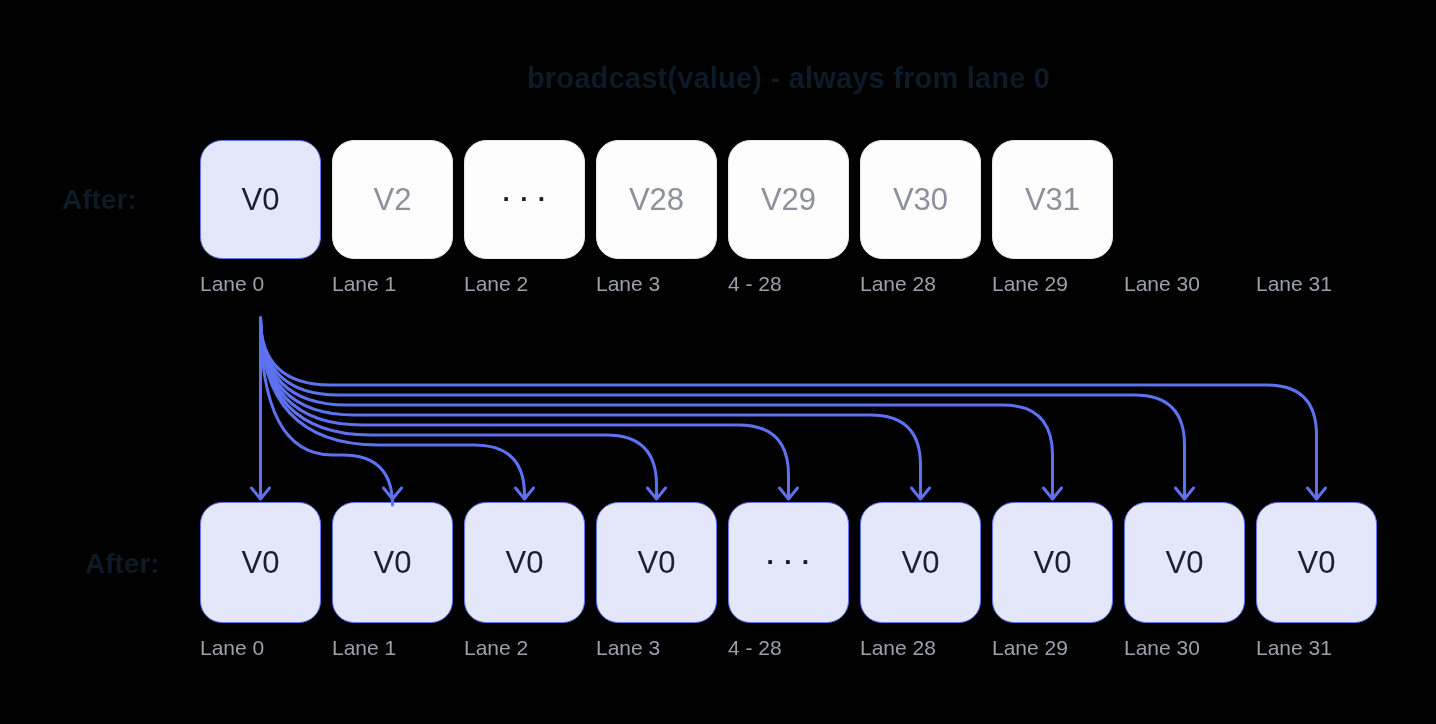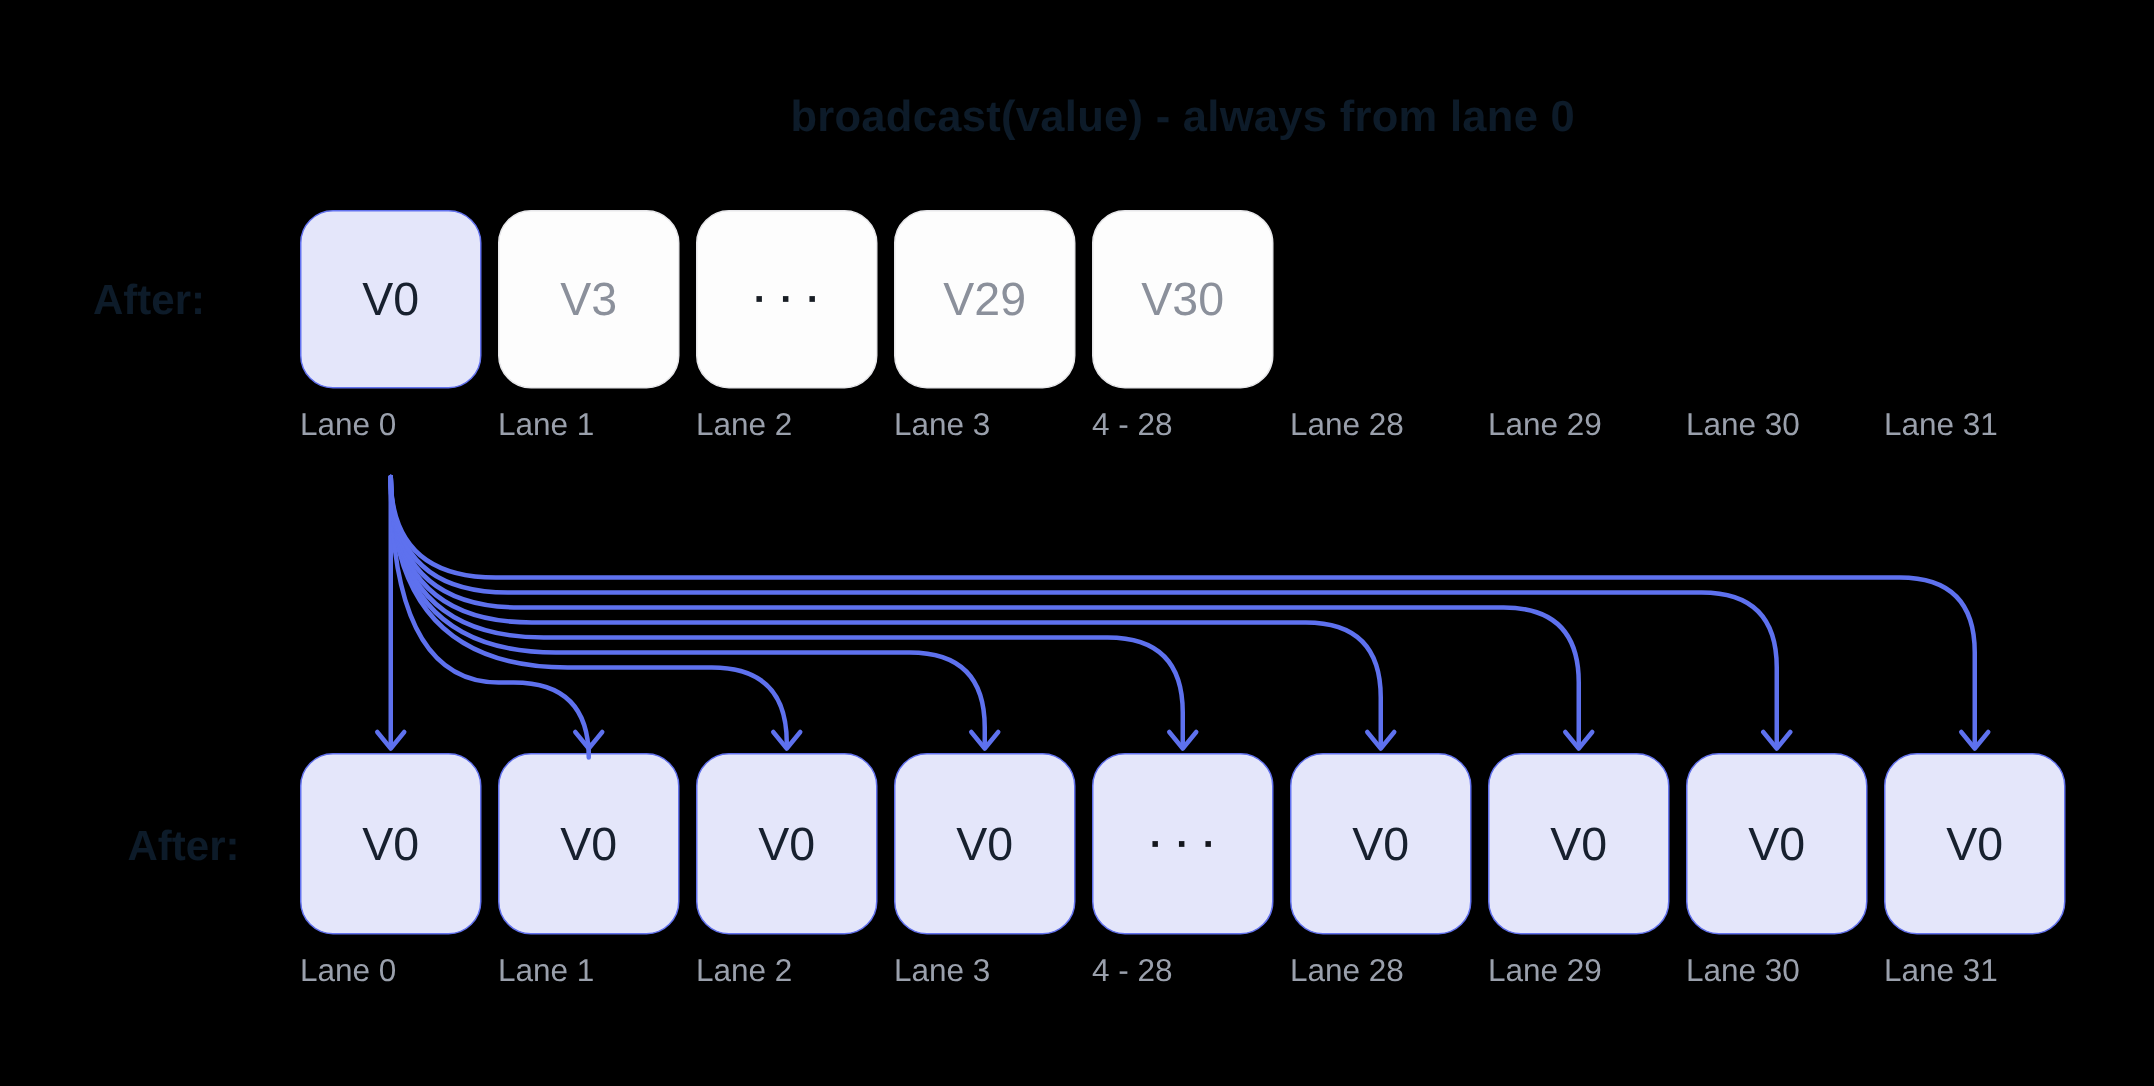--- a/index.html
+++ b/index.html
@@ -78,30 +78,36 @@
 
   <div class="row-label before">After:</div>
 
   <div class="row-label after">After:</div>
 
   <div class="boxes before-row" id="before-boxes">
       <div class="box highlight">
         <span class="value">V0</span>
       </div>
       <div class="box">
-        <span class="value">V3</span>
+        <span class="value">V2</span>
       </div>
       <div class="box">
         <span class="value ellipsis">···</span>
+      </div>
+      <div class="box">
+        <span class="value">V28</span>
       </div>
       <div class="box">
         <span class="value">V29</span>
       </div>
       <div class="box">
         <span class="value">V30</span>
+      </div>
+      <div class="box">
+        <span class="value">V31</span>
       </div>
     </div>
   <div class="labels before-labels" id="before-labels">
       <div class="lane-label">Lane 0</div>
       <div class="lane-label">Lane 1</div>
       <div class="lane-label">Lane 2</div>
       <div class="lane-label">Lane 3</div>
       <div class="lane-label">4 - 28</div>
       <div class="lane-label">Lane 28</div>
       <div class="lane-label">Lane 29</div>

